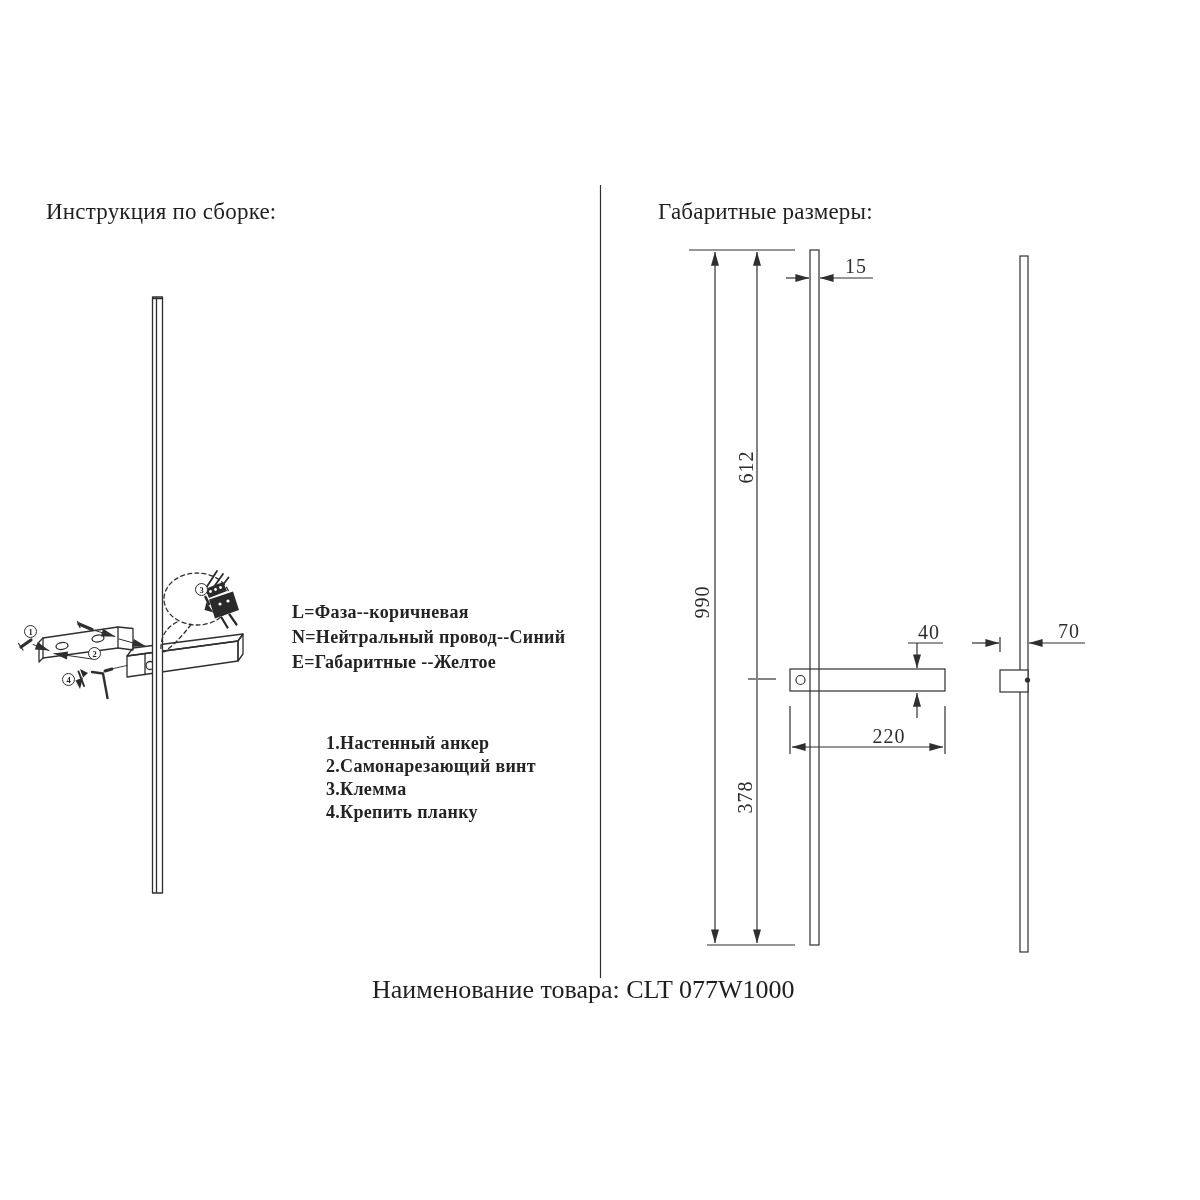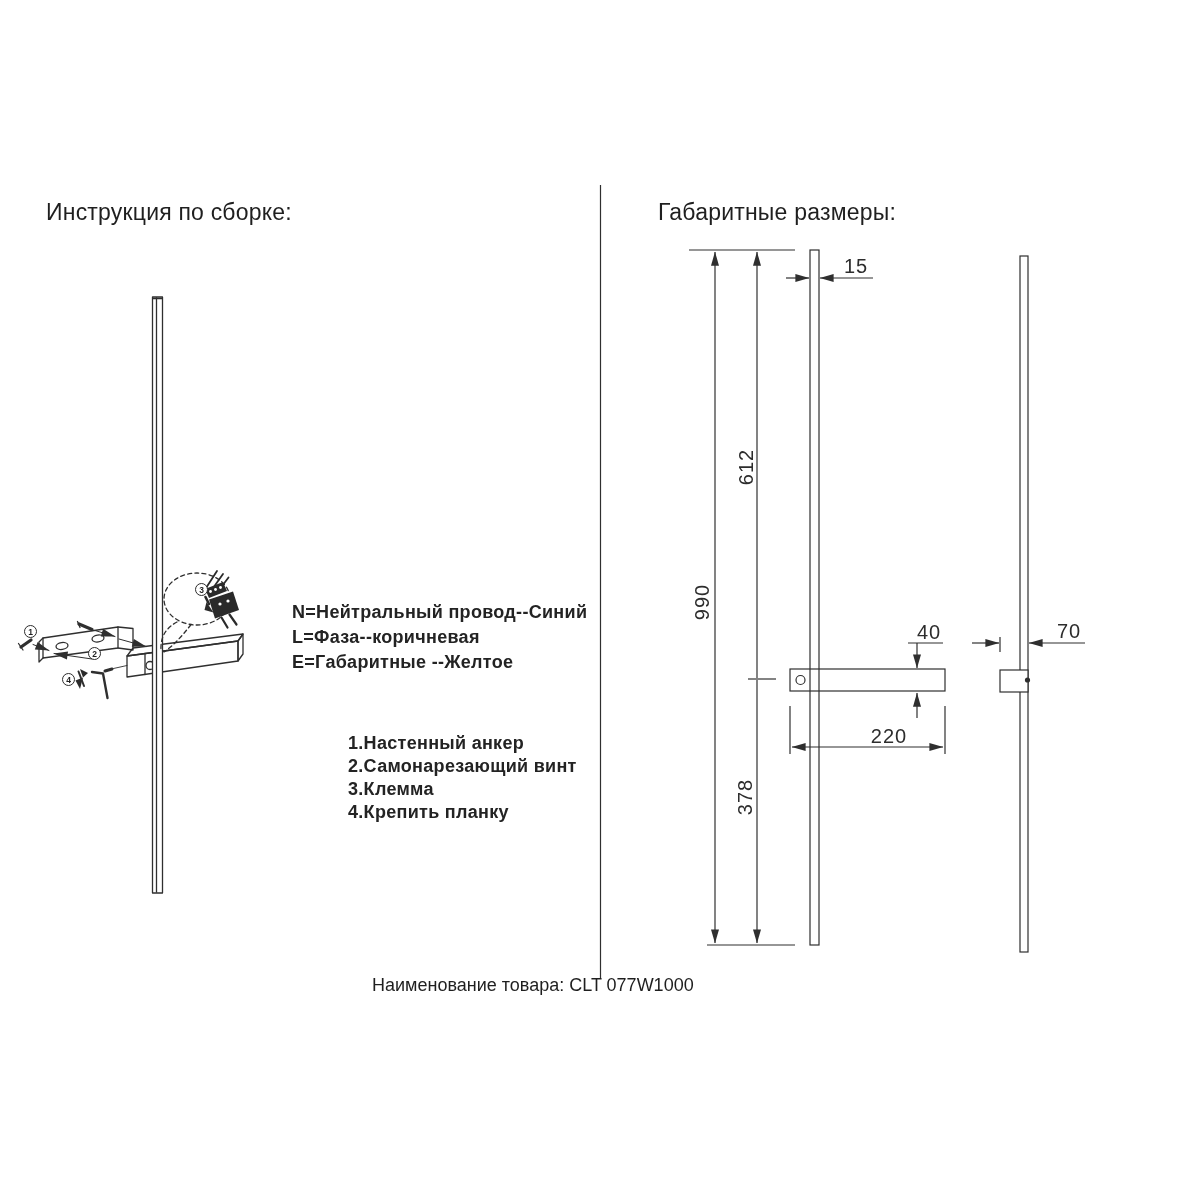--- a/index.html
+++ b/index.html
@@ -1,25 +1,25 @@
 <!DOCTYPE html>
 <html><head>
 <meta charset="utf-8">
 <style>
   html,body{margin:0;padding:0;background:#fff;}
   .canvas{
     position:relative;width:1200px;height:1200px;background:#ffffff;
-    font-family:Liberation Sans, sans-serif;color:#1f1f1f;overflow:hidden;
+    font-family:Liberation Serif, serif;color:#1f1f1f;overflow:hidden;
   }
   .abs{position:absolute;}
   .section-title{font-size:23px;font-weight:400;white-space:nowrap;letter-spacing:.2px;}
   .txtblock{font-size:18px;font-weight:600;white-space:nowrap;letter-spacing:.3px;color:#232323;}
   .wiring-line{line-height:25px;}
   .parts-line{line-height:23px;}
-  .product-line{font-size:18px;font-weight:400;white-space:nowrap;}
+  .product-line{font-size:26px;font-weight:400;white-space:nowrap;}
   .dim{
     font-size:20px;color:#2d2d2d;white-space:nowrap;letter-spacing:1px;
     transform:translate(-50%,-50%);
   }
   .dim.vert{transform:translate(-50%,-50%) rotate(-90deg);}
   .callout{
     width:13px;height:13px;border:1.2px solid #2d2d2d;border-radius:50%;
     font-size:8.5px;line-height:12px;text-align:center;color:#1f1f1f;
     box-sizing:border-box;background:#fff;font-weight:600;
   }
@@ -153,26 +153,26 @@
       </g>
     </g>
   </svg>
 
   <div class="abs callout" style="left:24px;top:625px;">1</div>
   <div class="abs callout" style="left:88px;top:647px;">2</div>
   <div class="abs callout" style="left:195px;top:583px;">3</div>
   <div class="abs callout" style="left:62px;top:673px;">4</div>
 
   <div class="abs txtblock" style="left:292px;top:600px;">
+    <div class="wiring-line">L=Фаза--коричневая</div>
     <div class="wiring-line">N=Нейтральный провод--Синий</div>
-    <div class="wiring-line">L=Фаза--коричневая</div>
     <div class="wiring-line">E=Габаритные --Желтое</div>
   </div>
 
-  <div class="abs txtblock" style="left:348px;top:732px;">
+  <div class="abs txtblock" style="left:326px;top:732px;">
     <div class="parts-line">1.Настенный анкер</div>
     <div class="parts-line">2.Самонарезающий винт</div>
     <div class="parts-line">3.Клемма</div>
     <div class="parts-line">4.Крепить планку</div>
   </div>
 
   <div class="abs dim vert" style="left:702px;top:602px;">990</div>
   <div class="abs dim vert" style="left:746px;top:467px;">612</div>
   <div class="abs dim vert" style="left:745px;top:797px;">378</div>
   <div class="abs dim" style="left:856px;top:266px;">15</div>

